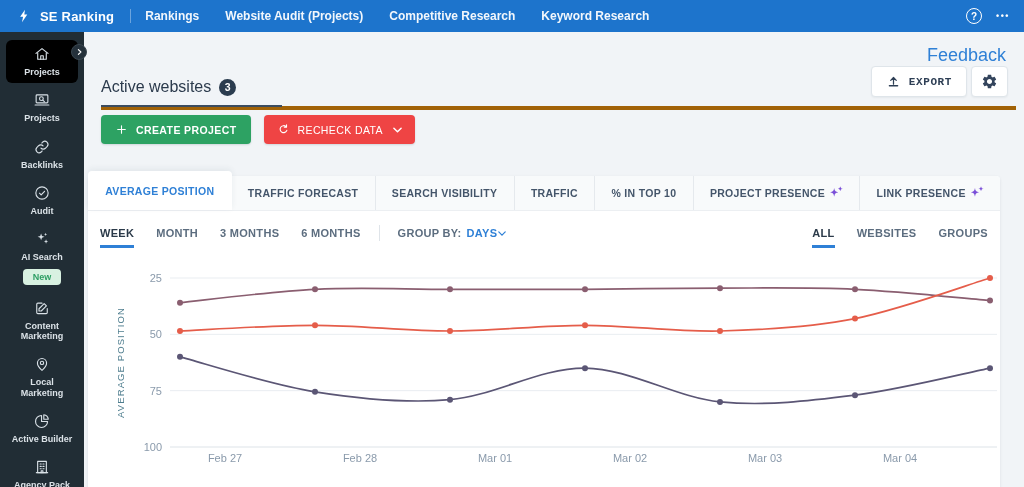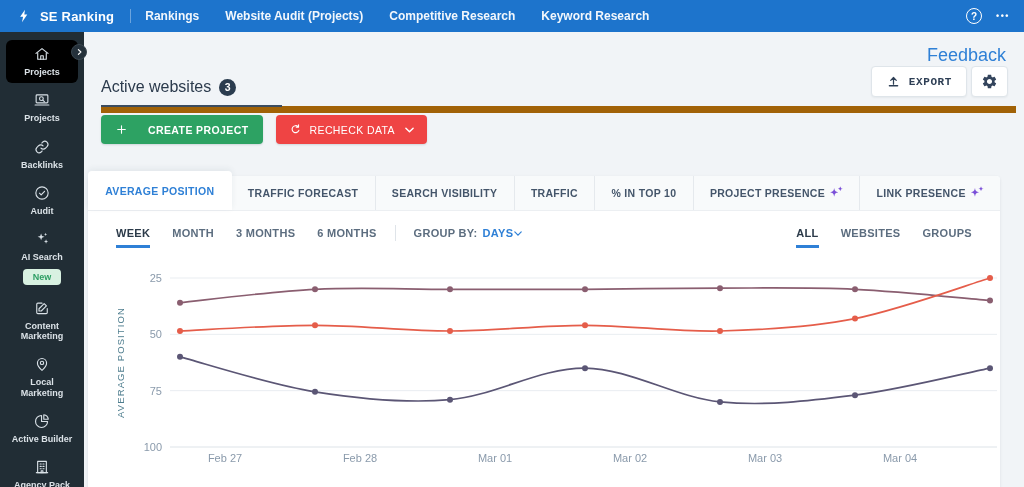--- a/index.html
+++ b/index.html
@@ -27,50 +27,50 @@
   .side-icon svg.fill path { fill:#d9e1e7; stroke:none; }
   .side-label { color:#dbe2e7; font-size:9px; line-height:1.15; text-align:center; font-weight:600; }
   .side-badge { margin-top:6px; background:#d8f1e1; color:#2d9e64; font-size:9px; font-weight:700; padding:3px 10px; border-radius:4px; }
   .expand-btn { position:absolute; top:44px; left:71px; width:16px; height:16px; border-radius:50%; background:#25313b; border:1px solid #3a464f; display:flex; align-items:center; justify-content:center; cursor:pointer; z-index:25; padding:0; }
   .expand-btn svg { width:7px; height:8px; stroke:#fff; stroke-width:1.6; fill:none; stroke-linecap:round; stroke-linejoin:round; }
 
   
   .main { position:absolute; top:32px; left:84px; width:940px; height:455px; background:#f1f4f7; }
   .feedback-link { position:absolute; top:13px; right:18px; font-size:18px; color:#2f80d6; text-decoration:none; cursor:pointer; }
 
-  .title-row { position:absolute; top:46px; left:17px; right:8px; border-bottom:7px solid #a16207; }
+  .title-row { position:absolute; top:46px; left:17px; right:8px; border-bottom:4px solid #a16207; }
   .ws-tab { display:inline-flex; align-items:center; gap:8px; padding:0 46px 9px 0; border-bottom:2px solid #3b4c60; margin-bottom:-1px; cursor:pointer; }
   .ws-title { font-size:16px; color:#2b3a4c; }
   .ws-badge { width:17px; height:17px; border-radius:50%; background:#2b3c4f; color:#fff; font-size:10.5px; font-weight:700; display:flex; align-items:center; justify-content:center; }
 
   .head-actions { position:absolute; top:34px; right:16px; display:flex; gap:4px;font-family:Liberation Mono, monospace; }
   .btn-white { height:31px; background:#fff; border:1px solid #dfe5ea; border-radius:4px; box-shadow:0 1px 2px rgba(30,45,65,.06); display:flex; align-items:center; justify-content:center; cursor:pointer; }
   .export-btn { padding:0 14px; gap:8px; }
   .export-btn span { font-size:11px; font-weight:700; letter-spacing:.6px; color:#2e3f55; }
   .export-btn svg { width:15px; height:15px; stroke:#2e3f55; fill:none; stroke-width:2; stroke-linecap:round; stroke-linejoin:round; }
   .gear-btn { width:37px; }
   .gear-btn svg { width:17px; height:17px; fill:#33445c; }
 
   .action-row { position:absolute; top:83px; left:17px; display:flex; gap:13px; }
-  .btn-green { height:29px; background:#2da263; border:none; border-radius:4px; color:#fff; font-size:10.5px; font-weight:700; letter-spacing:.4px; padding:0 14px; display:flex; align-items:center; gap:20px; cursor:pointer; box-shadow:0 1px 2px rgba(30,45,65,.15); font-family:inherit; }
+  .btn-green { height:29px; background:#2da263; border:none; border-radius:4px; color:#fff; font-size:10.5px; font-weight:700; letter-spacing:.4px; padding:0 14px; display:flex; align-items:center; gap:8px; cursor:pointer; box-shadow:0 1px 2px rgba(30,45,65,.15); font-family:inherit; }
   .btn-blue { height:29px; background:#ef4444; border:none; border-radius:4px; color:#fff; font-size:10.5px; font-weight:400; letter-spacing:.4px; padding:0 13px; display:flex; align-items:center; gap:8px; cursor:pointer; box-shadow:0 1px 2px rgba(30,45,65,.15); font-family:inherit; }
   .btn-green svg, .btn-blue svg.ref { width:13px; height:13px; stroke:#fff; fill:none; stroke-width:2; stroke-linecap:round; stroke-linejoin:round; }
   .chev { width:9px; height:6px; stroke:#fff; fill:none; stroke-width:1.6; stroke-linecap:round; stroke-linejoin:round; margin-left:2px; }
 
   
   .card { position:absolute; top:144px; left:4px; right:24px; bottom:-12px; background:#fff; border-radius:4px 4px 0 0; box-shadow:0 1px 3px rgba(35,50,70,.1); display:flex; flex-direction:column; }
   .metric-tabs { display:flex; height:35px; background:#f8fafb; border-radius:4px 4px 0 0; border-bottom:1px solid #eceff2; }
   .mtab { flex:1 1 auto; display:flex; align-items:center; justify-content:center; gap:5px; font-size:10.5px; font-weight:700; letter-spacing:.3px; color:#44556a; border-right:1px solid #e5e9ed; cursor:pointer; white-space:nowrap; padding:0 10px; }
   .mtab:last-child { border-right:none; }
   .mtab.active { position:relative; background:#fff; color:#2f80d6; margin-top:-5px; border-radius:4px 4px 0 0; border-right:none; box-shadow:0 -2px 6px rgba(35,50,70,.07); flex-grow:1.15; }
   .sparkle-wrap { display:inline-flex; align-items:flex-start; line-height:1; }
   .sparkle-big { color:#7a4fd8; font-size:10px; }
   .sparkle-small { color:#7a4fd8; font-size:6px; margin-left:-1px; margin-top:-2px; }
 
-  .filter-row { height:44px; display:flex; align-items:center; padding:0 28px; }
+  .filter-row { height:44px; display:flex; align-items:center; padding:0 12px; }
   .frange { display:flex; align-items:center; gap:22px; }
   .fitem { font-size:11px; font-weight:700; letter-spacing:.3px; color:#5c6d7f; cursor:pointer; padding:9px 0 6px; border-bottom:3px solid transparent; }
   .fitem.active { color:#2b3a49; border-bottom-color:#2f80d6; }
   .fdiv { width:1px; height:16px; background:#dfe4e9; margin:0 18px; }
   .groupby { display:flex; align-items:center; gap:5px; }
   .gb-label { font-size:11px; font-weight:700; letter-spacing:.3px; color:#5c6d7f; }
   .gb-value { font-size:11px; font-weight:700; letter-spacing:.3px; color:#2f80d6; display:flex; align-items:center; gap:1px; cursor:pointer; }
   .gb-value svg { width:8px; height:5px; stroke:#2f80d6; fill:none; stroke-width:1.5; stroke-linecap:round; }
   .scopes { margin-left:auto; display:flex; align-items:center; gap:22px; }
 

